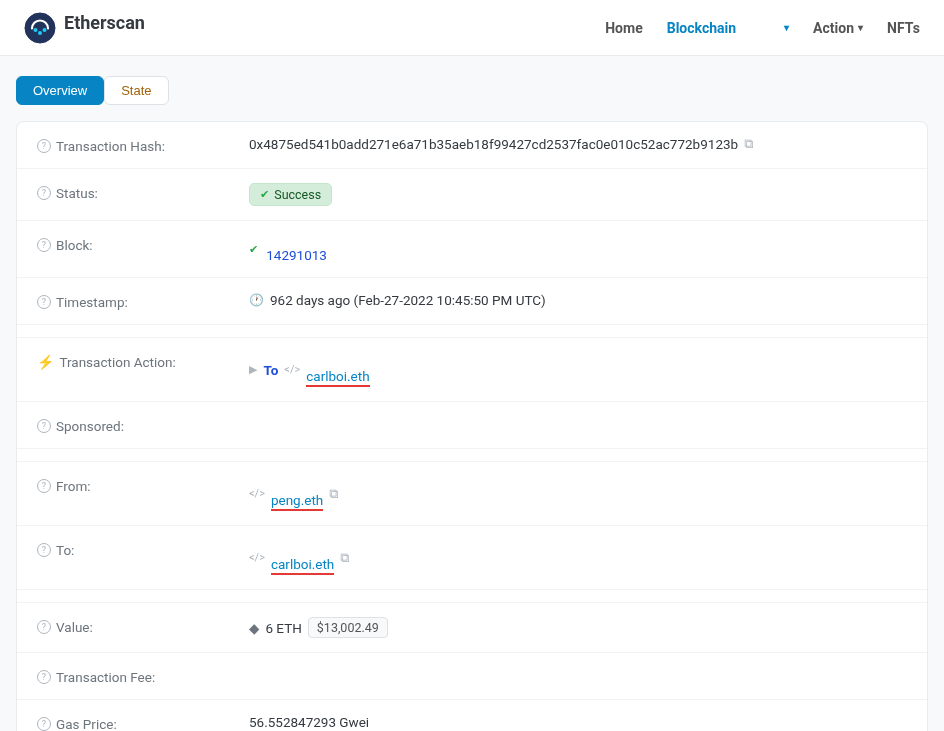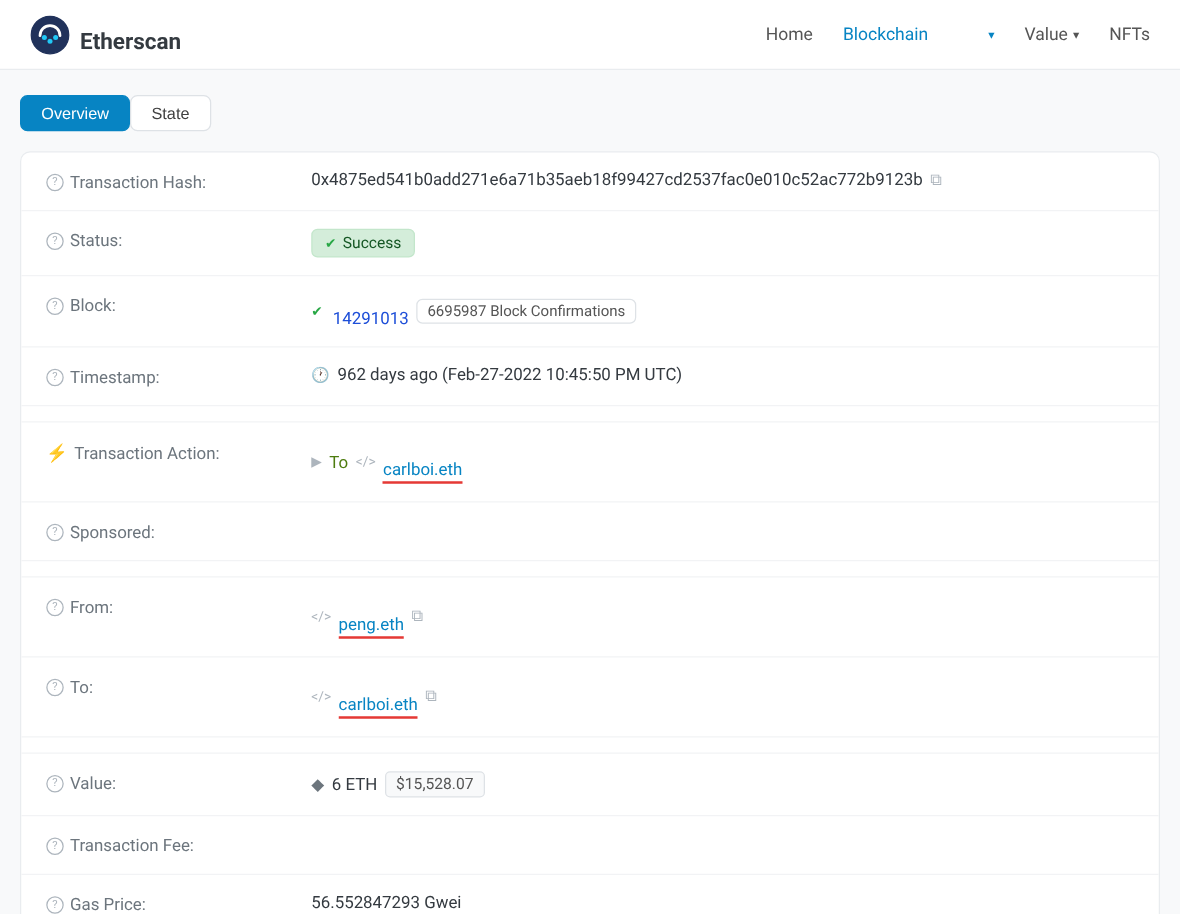--- a/index.html
+++ b/index.html
@@ -10,36 +10,37 @@
       background: #fff;
       border-bottom: 1px solid #e9ecef;
       padding: 0 24px;
       height: 56px;
       display: flex;
       align-items: center;
       gap: 32px;
     }
     .navbar-brand {
       display: flex;
-      align-items: flex-end;
+      align-items: flex-start;
       gap: 8px;
       font-weight: 700;
       font-size: 18px;
       color: #343a40;
       text-decoration: none;
     }
     .brand-logo {
       width: 32px;
       height: 32px;
     }
     .navbar-spacer { flex: 1; }
     .nav-links {
       display: flex;
       align-items: flex-start;
       gap: 24px;
+      font-weight: bold;
     }
     .nav-link {
       color: #555;
       text-decoration: none;
       font-size: 14px;
       display: flex;
       align-items: center;
       gap: 4px;
       cursor: pointer;
     }
@@ -85,21 +86,21 @@
       gap: 0;
       margin-bottom: 16px;
     }
     .tab-btn {
       padding: 6px 16px;
       border-radius: 6px;
       border: 1px solid #dee2e6;
       font-size: 13px;
       cursor: pointer;
       background: #fff;
-      color: #404040;
+      color: #a16207;
     }
     .tab-btn.active {
       background: #0784c3;
       color: #fff;
       border-color: #0784c3;
     }
 
     
     .card {
       background: #fff;
@@ -223,21 +224,21 @@
     <span>Etherscan</span>
   </a>
   <div class="navbar-spacer"></div>
   <div class="nav-links">
     <a class="nav-link">Home</a>
     <a class="nav-link active">
       <span>Blockchain</span>
       <span class="nav-chevron">▾</span>
     </a>
     <a class="nav-link">
-      <span>Value</span>
+      <span>Action</span>
       <span class="nav-chevron">▾</span>
     </a>
     <a class="nav-link">NFTs</a>
   </div>
 </nav>
 
 <div class="page-container">
 
 
   <div class="tabs-row">
@@ -272,21 +273,20 @@
     </div>
 
     <div class="detail-row">
       <div class="detail-label">
         <span class="info-icon">?</span>
         <span>Block:</span>
       </div>
       <div class="detail-value">
         <span class="checkmark" style="color:#28a745; margin-right:2px;">✔</span>
         <a class="block-link">14291013</a>
-        <span class="block-badge">6695987 Block Confirmations</span>
       </div>
     </div>
 
     <div class="detail-row">
       <div class="detail-label">
         <span class="info-icon">?</span>
         <span>Timestamp:</span>
       </div>
       <div class="detail-value">
         <span class="clock-icon">🕐</span>
@@ -296,21 +296,21 @@
 
     <div class="divider-row"></div>
 
     <div class="detail-row">
       <div class="detail-label">
         <span style="color:#0784c3; font-size:14px;">⚡</span>
         <span>Transaction Action:</span>
       </div>
       <div class="detail-value">
         <span style="color:#adb5bd; font-size:11px;">▶</span>
-        <span style="color:#4d7c0f;">To</span>
+        <span style="color:#1d4ed8;font-weight:bold;">To</span>
         <span class="contract-icon">&lt;/&gt;</span>
         <a class="ens-link">carlboi.eth</a>
       </div>
     </div>
 
     <div class="detail-row">
       <div class="detail-label">
         <span class="info-icon">?</span>
         <span>Sponsored:</span>
       </div>
@@ -346,21 +346,21 @@
     <div class="divider-row"></div>
 
     <div class="detail-row">
       <div class="detail-label">
         <span class="info-icon">?</span>
         <span>Value:</span>
       </div>
       <div class="detail-value">
         <span style="color:#6c757d;">◆</span>
         <span>6 ETH</span>
-        <span class="usd-tag">$15,528.07</span>
+        <span class="usd-tag">$13,002.49</span>
       </div>
     </div>
 
     <div class="detail-row">
       <div class="detail-label">
         <span class="info-icon">?</span>
         <span>Transaction Fee:</span>
       </div>
     </div>
 

